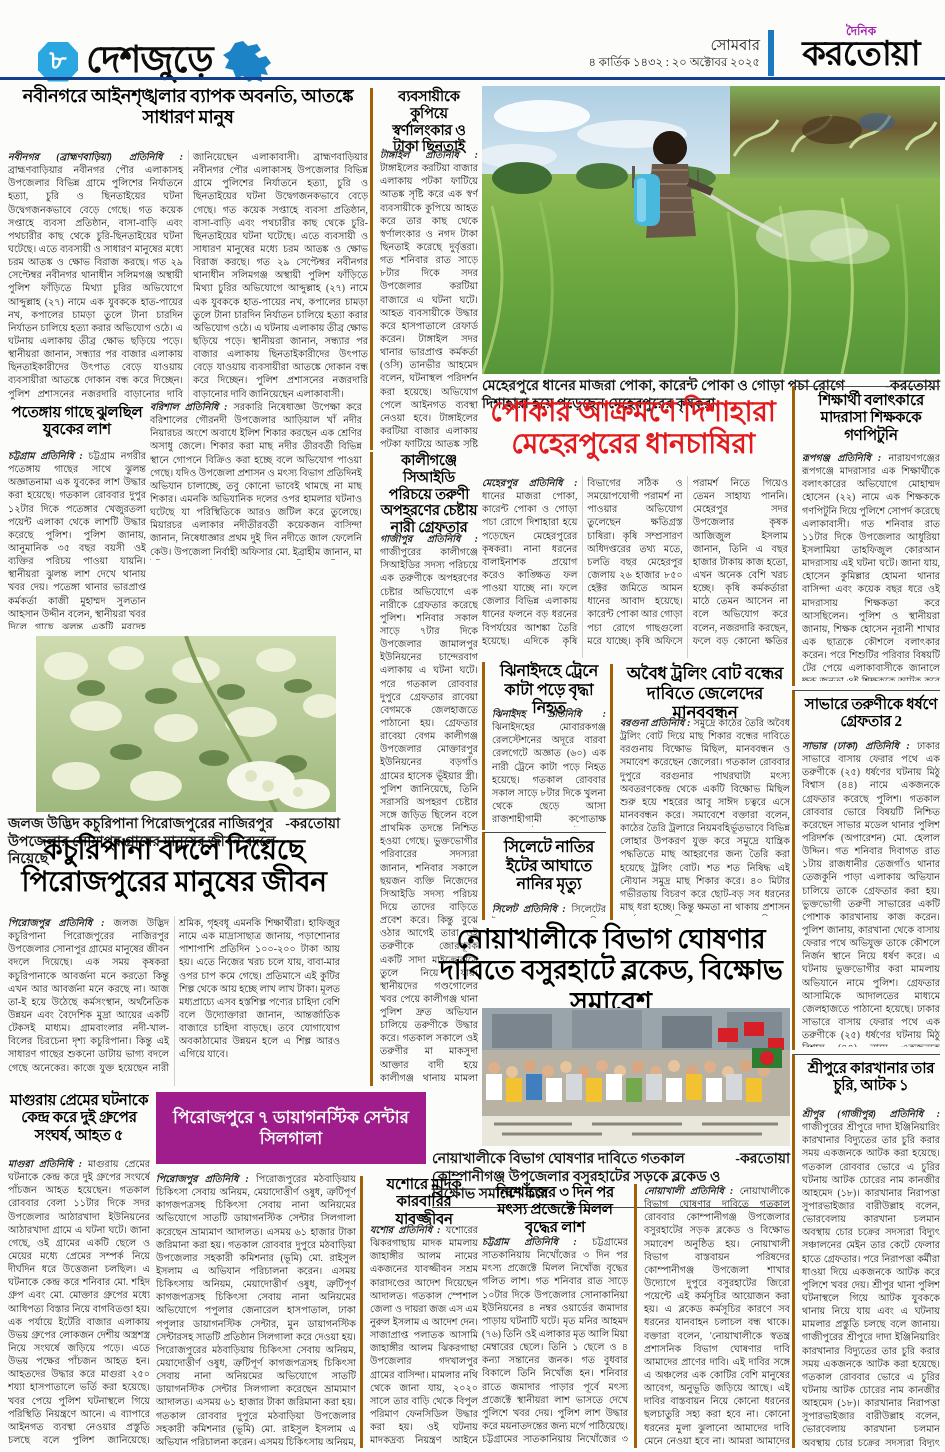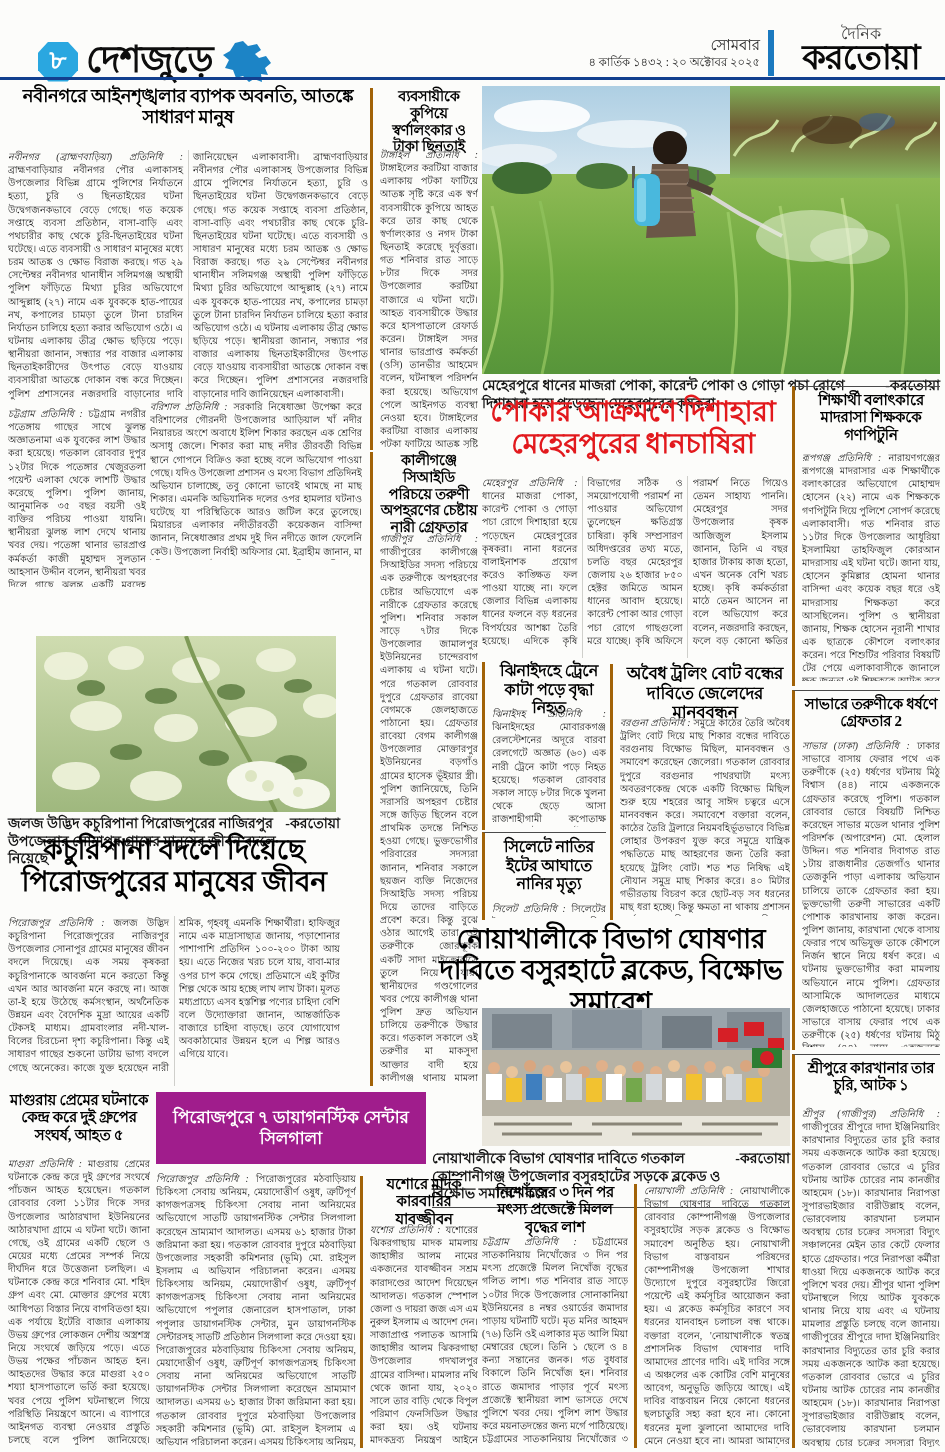--- a/index.html
+++ b/index.html
@@ -2,39 +2,39 @@
 <html><head>
 <meta charset="utf-8">
 <style>
   *{margin:0;padding:0;box-sizing:border-box}
   html,body{background:#e8e8e4}
   .page{position:relative;width:945px;height:1452px;margin:0 auto;background:#fcfcfa;
         font-family:"Liberation Serif","DejaVu Sans",serif;color:#141414;overflow:hidden}
   .abs{position:absolute}
   .hl{font-weight:bold;text-align:center;line-height:1.16;color:#000;letter-spacing:-.3px}
   .body{font-size:9.6px;line-height:1.37;text-align:justify;overflow:hidden;color:#1c1c1c}
-  .by{font-weight:normal;font-style:italic}
+  .by{font-weight:bold;font-style:italic}
   .cols2{column-count:2;column-gap:10px;column-rule:1px solid #cfcfcb}
   .cols3{column-count:3;column-gap:10px;column-rule:1px solid #cfcfcb}
   .rule-top{border-top:1.2px solid #4a4a4a;padding-top:5px}
   .vl{border-left:3px solid #a16207;padding-left:7px}
   .cap{font-size:14px;font-weight:bold;line-height:1.25;display:flex;justify-content:space-between;gap:0}
   .cap .credit{white-space:nowrap;font-weight:bold}
   .red{color:#e2191d}
   figure{overflow:hidden;background:#dde5d2}
   figure svg{display:block}
   
   .logo-hex{width:40px;height:40px;background:#2aa7e0;clip-path:polygon(26% 0,74% 0,100% 28%,100% 72%,74% 100%,26% 100%,0 72%,0 28%);
             color:#fff;font-weight:900;font-size:26px;display:flex;align-items:center;justify-content:center;font-family:"DejaVu Sans",sans-serif}
   .logo-text{font-size:37px;font-weight:700;color:#0d0d0d;letter-spacing:-1px}
   .date-block{text-align:right;line-height:1.25}
   .weekday{font-size:15px;font-weight:normal;color:#222}
   .dateline{font-size:11.5px;color:#222}
   .masthead{line-height:.95;text-align:center;font-family:"DejaVu Sans",sans-serif}
-  .masthead .top{font-size:16px;font-weight:400;color:#404040}
+  .masthead .top{font-size:12px;font-weight:700;color:#a21caf}
   .masthead .main{font-size:34px;font-weight:900;color:#090909;letter-spacing:-1px}
   .hrule{background:#123f8e}
   .vbar{background:#1b79bf}
   .diagbox{background:#a01d8c;color:#fff;display:flex;align-items:center;justify-content:center;
            text-align:center;font-weight:bold;font-size:17px;line-height:1.25;padding:6px}
 </style>
 </head>
 <body>
 
 <div class="page">
@@ -140,20 +140,21 @@
       <span>নারায়ণগঞ্জের রূপগঞ্জে মাদরাসার এক শিক্ষার্থীকে বলাৎকারের অভিযোগে মোহাম্মদ হোসেন (২২) নামে এক শিক্ষককে গণপিটুনি দিয়ে পুলিশে সোপর্দ করেছে এলাকাবাসী। গত শনিবার রাত ১১টার দিকে উপজেলার আধুরিয়া ইসলামিয়া তাহফিজুল কোরআন মাদরাসায় এই ঘটনা ঘটে। জানা যায়, হোসেন কুমিল্লার হোমনা থানার বাসিন্দা এবং কয়েক বছর ধরে ওই মাদরাসায় শিক্ষকতা করে আসছিলেন। পুলিশ ও স্থানীয়রা জানায়, শিক্ষক হোসেন নূরানী শাখার এক ছাত্রকে কৌশলে বলাৎকার করেন। পরে শিশুটির পরিবার বিষয়টি টের পেয়ে এলাকাবাসীকে জানালে ক্ষুব্ধ জনতা ওই শিক্ষককে আটক করে গণপিটুনি দেয়। নারায়ণগঞ্জের রূপগঞ্জে মাদরাসার এক শিক্ষার্থীকে বলাৎকারের অভিযোগে মোহাম্মদ হোসেন (২২) নামে এক শিক্ষককে গণপিটুনি দিয়ে পুলিশে সোপর্দ করেছে এলাকাবাসী। গত শনিবার রাত ১১টার দিকে উপজেলার আধুরিয়া ইসলামিয়া তাহফিজুল কোরআন মাদরাসায় এই ঘটনা ঘটে। জানা যায়, হোসেন কুমিল্লার হোমনা থানার বাসিন্দা এবং কয়েক বছর ধরে ওই মাদরাসায় শিক্ষকতা করে আসছিলেন। পুলিশ ও স্থানীয়রা জানায়, শিক্ষক হোসেন নূরানী শাখার এক ছাত্রকে কৌশলে বলাৎকার করেন। পরে শিশুটির পরিবার বিষয়টি টের পেয়ে এলাকাবাসীকে জানালে ক্ষুব্ধ জনতা ওই শিক্ষককে আটক করে গণপিটুনি দেয়।</span>
     </div>
   </div>
 
   <div class="abs body cols3" style="left:482px;top:476px;width:306px;height:182px">
     <span class="by">মেহেরপুর প্রতিনিধি :</span>
     <span>ধানের মাজরা পোকা, কারেন্ট পোকা ও গোড়া পচা রোগে দিশাহারা হয়ে পড়েছেন মেহেরপুরের কৃষকরা। নানা ধরনের বালাইনাশক প্রয়োগ করেও কাঙ্ক্ষিত ফল পাওয়া যাচ্ছে না। ফলে জেলার বিভিন্ন এলাকায় ধানের ফলনে বড় ধরনের বিপর্যয়ের আশঙ্কা তৈরি হয়েছে। এদিকে কৃষি বিভাগের সঠিক ও সময়োপযোগী পরামর্শ না পাওয়ার অভিযোগ তুলেছেন ক্ষতিগ্রস্ত চাষিরা। কৃষি সম্প্রসারণ অধিদপ্তরের তথ্য মতে, চলতি বছর মেহেরপুর জেলায় ২৬ হাজার ৮৫০ হেক্টর জমিতে আমন ধানের আবাদ হয়েছে। কারেন্ট পোকা আর গোড়া পচা রোগে গাছগুলো মরে যাচ্ছে। কৃষি অফিসে পরামর্শ নিতে গিয়েও তেমন সাহায্য পাননি। মেহেরপুর সদর উপজেলার কৃষক আজিজুল ইসলাম জানান, তিনি এ বছর হাজার টাকায় কাজ হতো, এখন অনেক বেশি খরচ হচ্ছে। কৃষি কর্মকর্তারা মাঠে তেমন আসেন না বলে অভিযোগ করে বলেন, নজরদারি করছেন, ফলে বড় কোনো ক্ষতির আশঙ্কা নেই। ধানের মাজরা পোকা, কারেন্ট পোকা ও গোড়া পচা রোগে দিশাহারা হয়ে পড়েছেন মেহেরপুরের কৃষকরা। নানা ধরনের বালাইনাশক প্রয়োগ করেও কাঙ্ক্ষিত ফল পাওয়া যাচ্ছে না। ফলে জেলার বিভিন্ন এলাকায় ধানের ফলনে বড় ধরনের বিপর্যয়ের আশঙ্কা তৈরি হয়েছে। এদিকে কৃষি বিভাগের সঠিক ও সময়োপযোগী পরামর্শ না পাওয়ার অভিযোগ তুলেছেন ক্ষতিগ্রস্ত চাষিরা। কৃষি সম্প্রসারণ অধিদপ্তরের তথ্য মতে, চলতি বছর মেহেরপুর জেলায় ২৬ হাজার ৮৫০ হেক্টর জমিতে আমন ধানের আবাদ হয়েছে। কারেন্ট পোকা আর গোড়া পচা রোগে গাছগুলো মরে যাচ্ছে। কৃষি অফিসে পরামর্শ নিতে গিয়েও তেমন সাহায্য পাননি। মেহেরপুর সদর উপজেলার কৃষক আজিজুল ইসলাম জানান, তিনি এ বছর হাজার টাকায় কাজ হতো, এখন অনেক বেশি খরচ হচ্ছে। কৃষি কর্মকর্তারা মাঠে তেমন আসেন না বলে অভিযোগ করে বলেন, নজরদারি করছেন, ফলে বড় কোনো ক্ষতির আশঙ্কা নেই।</span>
   </div>
 
   <div class="abs" style="left:8px;top:404px;width:138px;height:226px">
+    <div class="hl" style="font-size:15px;height:42px">পতেঙ্গায় গাছে ঝুলছিল যুবকের লাশ</div>
     <div class="body" style="height:180px;margin-top:3px">
       <span class="by">চট্টগ্রাম প্রতিনিধি :</span>
       <span>চট্টগ্রাম নগরীর পতেঙ্গায় গাছের সাথে ঝুলন্ত অজ্ঞাতনামা এক যুবকের লাশ উদ্ধার করা হয়েছে। গতকাল রোববার দুপুর ১২টার দিকে পতেঙ্গার খেজুরতলা পয়েন্ট এলাকা থেকে লাশটি উদ্ধার করেছে পুলিশ। পুলিশ জানায়, আনুমানিক ৩৫ বছর বয়সী ওই ব্যক্তির পরিচয় পাওয়া যায়নি। স্থানীয়রা ঝুলন্ত লাশ দেখে থানায় খবর দেয়। পতেঙ্গা থানার ভারপ্রাপ্ত কর্মকর্তা কাজী মুহাম্মদ সুলতান আহসান উদ্দীন বলেন, স্থানীয়রা খবর দিলে গাছে ঝুলন্ত একটি মরদেহ উদ্ধার করেছে পুলিশ। তার নাম পরিচয় কিছু জানা যায়নি। ময়নাতদন্তের জন্য লাশ চট্টগ্রাম মেডিকেল কলেজ মর্গে পাঠানো হয়েছে। যুবকের পরিচয় শনাক্তের চেষ্টা চলছে।</span>
     </div>
   </div>
 
   <div class="abs" style="left:150px;top:396px;width:212px;height:234px">
     <div class="body" style="height:160px;margin-top:4px">
       <span class="by">বরিশাল প্রতিনিধি :</span>
       <span>সরকারি নিষেধাজ্ঞা উপেক্ষা করে বরিশালের গৌরনদী উপজেলার আড়িয়াল খাঁ নদীর নিয়ারচর অংশে অবাধে ইলিশ শিকার করছেন এক শ্রেণির অসাধু জেলে। শিকার করা মাছ নদীর তীরবর্তী বিভিন্ন স্থানে গোপনে বিক্রিও করা হচ্ছে বলে অভিযোগ পাওয়া গেছে। যদিও উপজেলা প্রশাসন ও মৎস্য বিভাগ প্রতিদিনই অভিযান চালাচ্ছে, তবু কোনো ভাবেই থামছে না মাছ শিকার। এমনকি অভিযানিক দলের ওপর হামলার ঘটনাও ঘটেছে যা পরিস্থিতিকে আরও জটিল করে তুলেছে। মিয়ারচর এলাকার নদীতীরবর্তী কয়েকজন বাসিন্দা জানান, নিষেধাজ্ঞার প্রথম দুই দিন নদীতে জাল ফেলেনি কেউ। উপজেলা নির্বাহী অফিসার মো. ইব্রাহীম জানান, মা ইলিশ রক্ষায় কঠোর অবস্থানে থেকে অভিযান পরিচালনা করা হচ্ছে। সরকারি ঘোষণা অনুযায়ী ইলিশের প্রজনন মৌসুমে প্রতি বছর ২২ দিন ইলিশ ধরা, বিক্রি, মজুত ও পরিবহন সম্পূর্ণ নিষিদ্ধ থাকে। এবারের নিষেধাজ্ঞা ১২ অক্টোবর থেকে ২ নভেম্বর পর্যন্ত কার্যকর থাকবে। এই সময়কালে মা ইলিশ ডিম ছাড়ে। তাই এই নিষেধাজ্ঞা বাস্তবায়ন অত্যন্ত জরুরি।</span>

